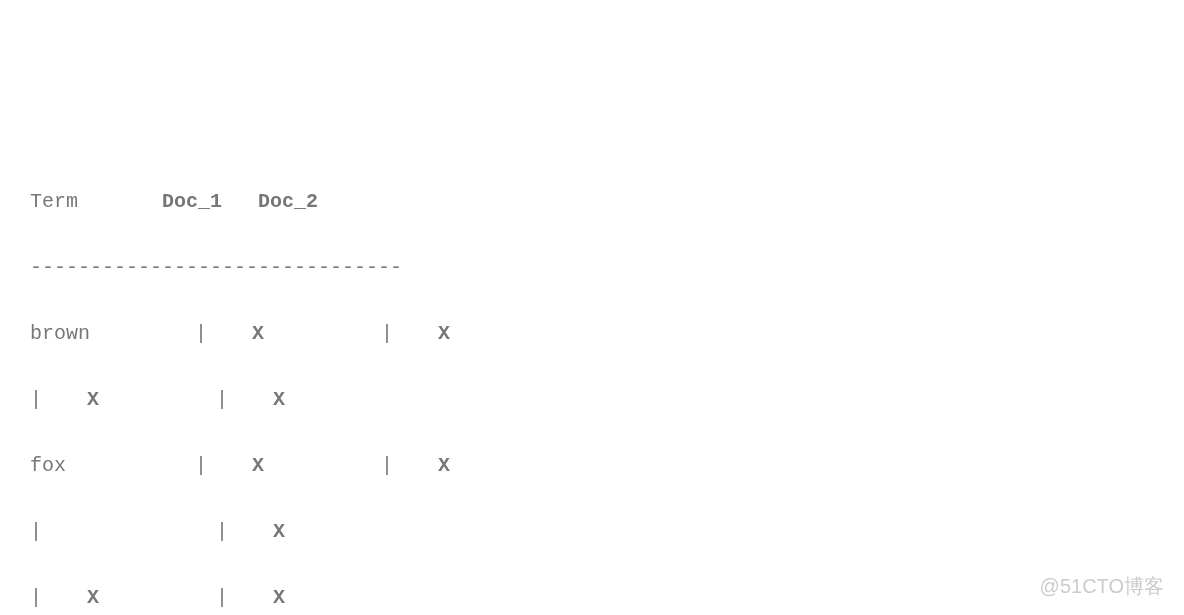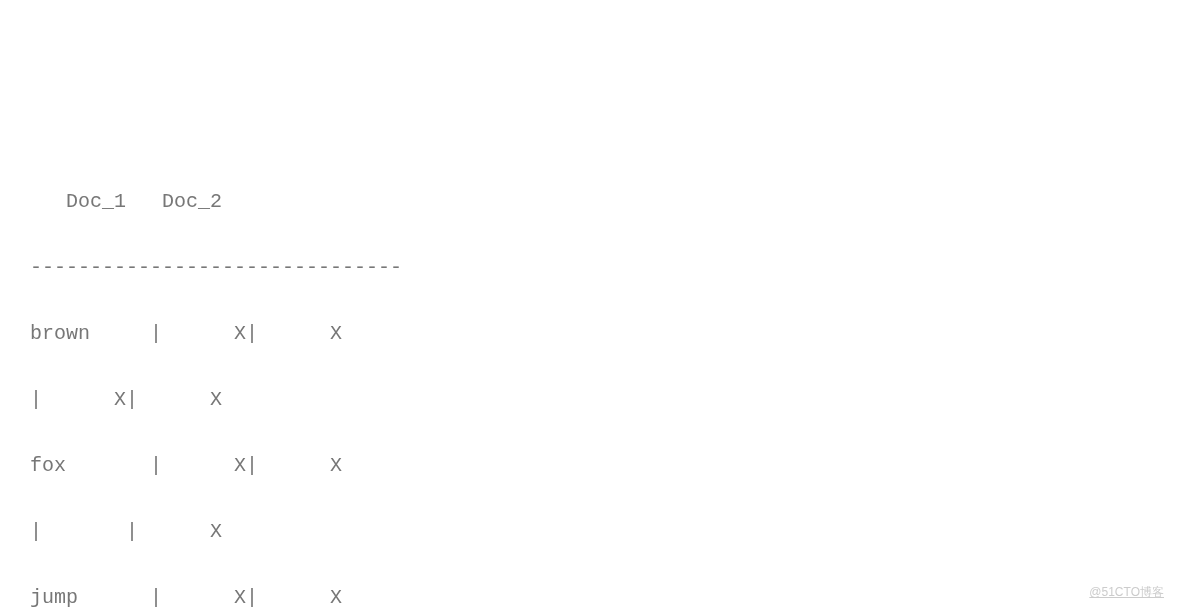--- a/index.html
+++ b/index.html
@@ -22,47 +22,47 @@
     .header-row {
       display: flex;
     }
     .divider {
       font-family: "Courier New", Courier, monospace;
       letter-spacing: 0;
     }
     .data-row {
       display: flex;
       font-family: "Courier New", Courier, monospace;
+      gap: 45px;
     }
     .watermark {
       position: absolute;
       bottom: 12px;
       right: 20px;
-      font-size: 12px;
+      font-size: 20px;
       color: #cccccc;
       font-family: -apple-system, BlinkMacSystemFont, "Segoe UI", Arial, sans-serif;
-      text-decoration: underline;
     }
     .col-term { width: 10ch; display: inline-block; }
     .col-sep { width: 1ch; display: inline-block; text-align: center; }
-    .col-doc { width: 7ch; display: inline-block; text-align: right; }
+    .col-doc { width: 7ch; display: inline-block; text-align: left; font-weight: bold; }
   </style>
 </head>
 <body>
 
 
 
 <div>
-<div class="header-row"><span class="col-sep"> </span><span class="col-doc">Doc_1</span><span class="col-sep"> </span><span class="col-doc">Doc_2</span></div>
+<div class="header-row"><span class="col-term">Term</span><span class="col-sep"> </span><span class="col-doc">Doc_1</span><span class="col-sep"> </span><span class="col-doc">Doc_2</span></div>
 <div class="divider">-------------------------------</div>
 <div class="data-row"><span class="col-term">brown</span><span class="col-sep">|</span><span class="col-doc">X</span><span class="col-sep">|</span><span class="col-doc">X</span></div>
 <div class="data-row"><span class="col-sep">|</span><span class="col-doc">X</span><span class="col-sep">|</span><span class="col-doc">X</span></div>
 <div class="data-row"><span class="col-term">fox</span><span class="col-sep">|</span><span class="col-doc">X</span><span class="col-sep">|</span><span class="col-doc">X</span></div>
 <div class="data-row"><span class="col-sep">|</span><span class="col-doc"> </span><span class="col-sep">|</span><span class="col-doc">X</span></div>
-<div class="data-row"><span class="col-term">jump</span><span class="col-sep">|</span><span class="col-doc">X</span><span class="col-sep">|</span><span class="col-doc">X</span></div>
+<div class="data-row"><span class="col-sep">|</span><span class="col-doc">X</span><span class="col-sep">|</span><span class="col-doc">X</span></div>
 
 
 
 
 
 
 </div>
 
 <div class="watermark">@51CTO博客</div>
 

